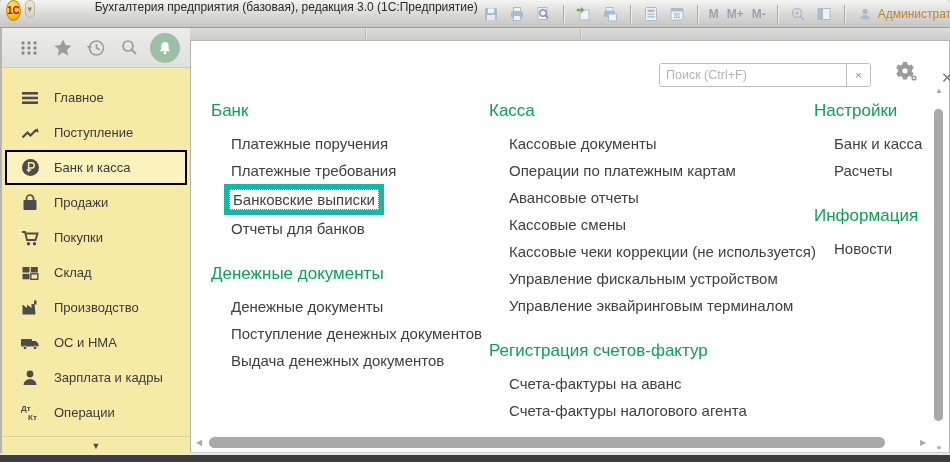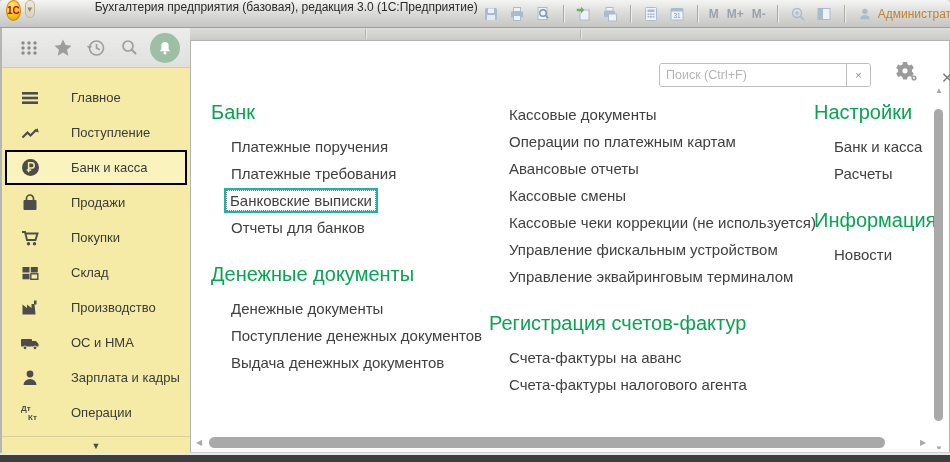--- a/index.html
+++ b/index.html
@@ -35,21 +35,21 @@
   .sidebar{position:absolute;left:0;top:28px;width:190px;height:427px;background:#f6eba6;
     border-left:2px solid #b5b5b3;}
   .side-toolbar{height:40px;background:linear-gradient(#ececea,#e0e0de);
     border-bottom:1px solid #c9c9c7;display:flex;align-items:center;
     padding:0 10px 0 14px;justify-content:space-between;}
   .side-toolbar .sti{display:flex;align-items:center;justify-content:center;width:26px;height:26px;}
   .bell-circle{width:30px;height:30px;border-radius:50%;background:#9dbfa5;
     display:flex;align-items:center;justify-content:center;}
   .side-nav{padding-top:12px;}
   .nav-item{display:flex;align-items:center;height:35px;padding-left:18px;color:#3a3a3a;font-size:13px;}
-  .nav-item .nicon{width:20px;height:20px;margin-right:31px;display:flex;align-items:center;justify-content:center;}
+  .nav-item .nicon{width:20px;height:20px;margin-right:14px;display:flex;align-items:center;justify-content:center;}
   .nav-item.selected{height:35px;border:2px solid #000;background:#faf3bd;margin:0 3px;padding-left:13px;}
   .side-expand{position:absolute;left:0;bottom:0;width:100%;height:19px;border-top:1px solid #d9cf96;
     display:flex;align-items:center;justify-content:center;color:#4c4c4c;font-size:9px;}
 
   
   .panel{position:absolute;left:190px;top:28px;width:760px;height:427px;}
   .panel-topstrip{position:absolute;left:0;top:0;width:100%;height:12px;
     background:linear-gradient(#dcdcda,#cbcbc9);}
   .strip-sep{position:absolute;top:1px;width:1px;height:10px;background:#b4b4b2;box-shadow:1px 0 0 #e8e8e6;}
   .panel-body{position:absolute;left:0;top:12px;width:100%;height:412px;background:#fff;
@@ -66,23 +66,23 @@
   .gear-btn{margin-left:22px;color:#9b9b9b;}
   .panel-close{margin-left:22px;color:#7a7a7a;font-size:15px;font-weight:bold;}
 
   
   .menu{position:absolute;left:20px;top:60px;display:flex;}
   .menu-col{display:flex;flex-direction:column;}
   .menu-col.c1{width:278px;}
   .menu-col.c2{width:325px;}
   .menu-col.c3{width:150px;}
   .section{margin-bottom:22px;}
-  .section-title{color:#0aa353;font-size:20px;margin-bottom:9px;}
+  .section-title{color:#0aa353;font-size:17px;margin-bottom:9px;}
   .mlink{display:block;font-size:15px;color:#3f3f3f;line-height:27px;padding-left:20px;white-space:nowrap;cursor:pointer;}
-  .mlink .sel-outer{display:inline-block;border:2px solid #14b8a6;line-height:normal;margin-left:-7px;background:#fff;}
+  .mlink .sel-outer{display:inline-block;border:5px solid #14b8a6;line-height:normal;margin-left:-7px;background:#fff;}
   .mlink .sel-inner{display:inline-block;border:1px dotted #777;padding:1px 3px;line-height:17px;}
 
   
   .vscroll{position:absolute;right:3px;top:45px;width:14px;height:367px;}
   .vscroll .varrow{position:absolute;left:0;width:14px;text-align:center;font-size:8px;color:#a9a9a9;}
   .vthumb{position:absolute;left:2px;top:23px;width:9px;height:312px;background:#a9a9a9;border-radius:5px;}
   .hscroll{position:absolute;left:2px;bottom:3px;width:736px;height:13px;display:flex;align-items:center;}
   .harrow{font-size:8px;color:#a9a9a9;width:12px;text-align:center;}
   .htrack{flex:1;height:11px;position:relative;}
   .hthumb{position:absolute;left:4px;top:0;width:676px;height:11px;background:#a9a9a9;border-radius:6px;}
@@ -378,20 +378,21 @@
             </div>
             <div class="section">
               <div class="section-title">Денежные документы</div>
               <span class="mlink">Денежные документы</span>
               <span class="mlink">Поступление денежных документов</span>
               <span class="mlink">Выдача денежных документов</span>
             </div>
           </div>
           <div class="menu-col c2">
             <div class="section">
+              <div class="section-title">Касса</div>
               <span class="mlink">Кассовые документы</span>
               <span class="mlink">Операции по платежным картам</span>
               <span class="mlink">Авансовые отчеты</span>
               <span class="mlink">Кассовые смены</span>
               <span class="mlink">Кассовые чеки коррекции (не используется)</span>
               <span class="mlink">Управление фискальным устройством</span>
               <span class="mlink">Управление эквайринговым терминалом</span>
             </div>
             <div class="section">
               <div class="section-title">Регистрация счетов-фактур</div>

